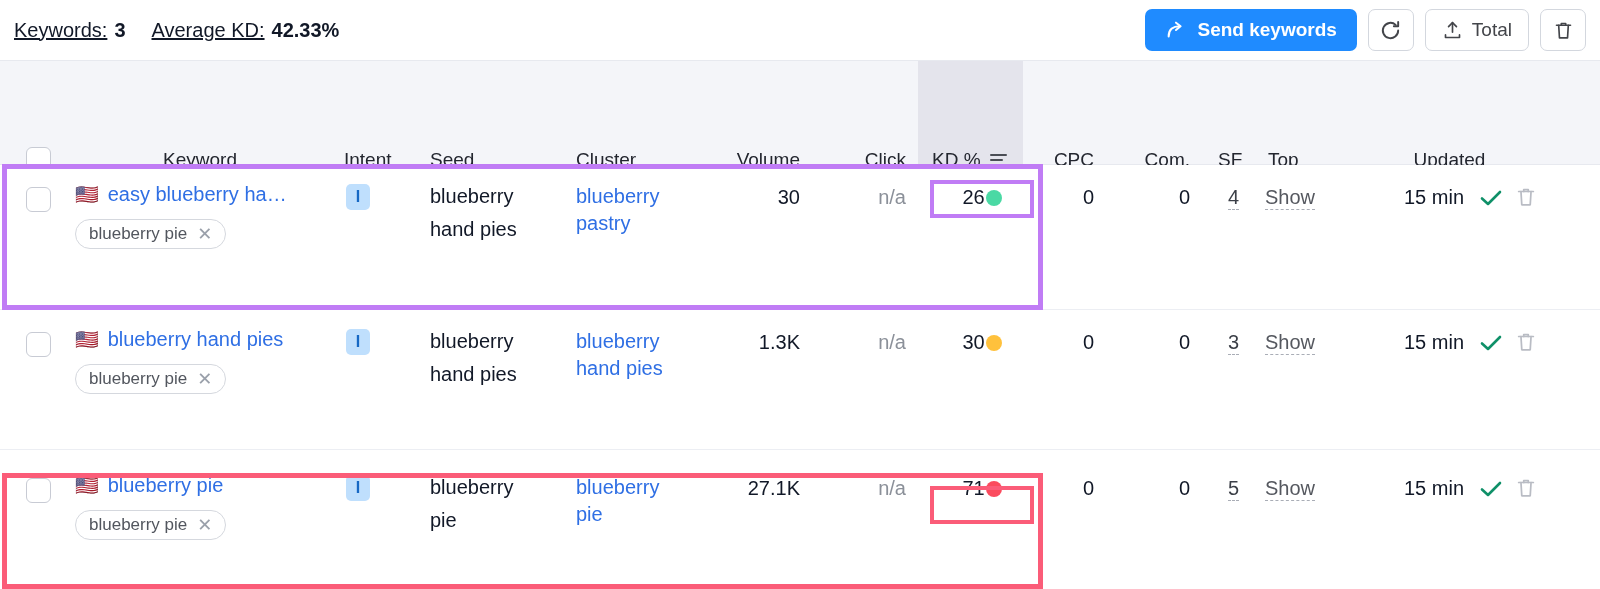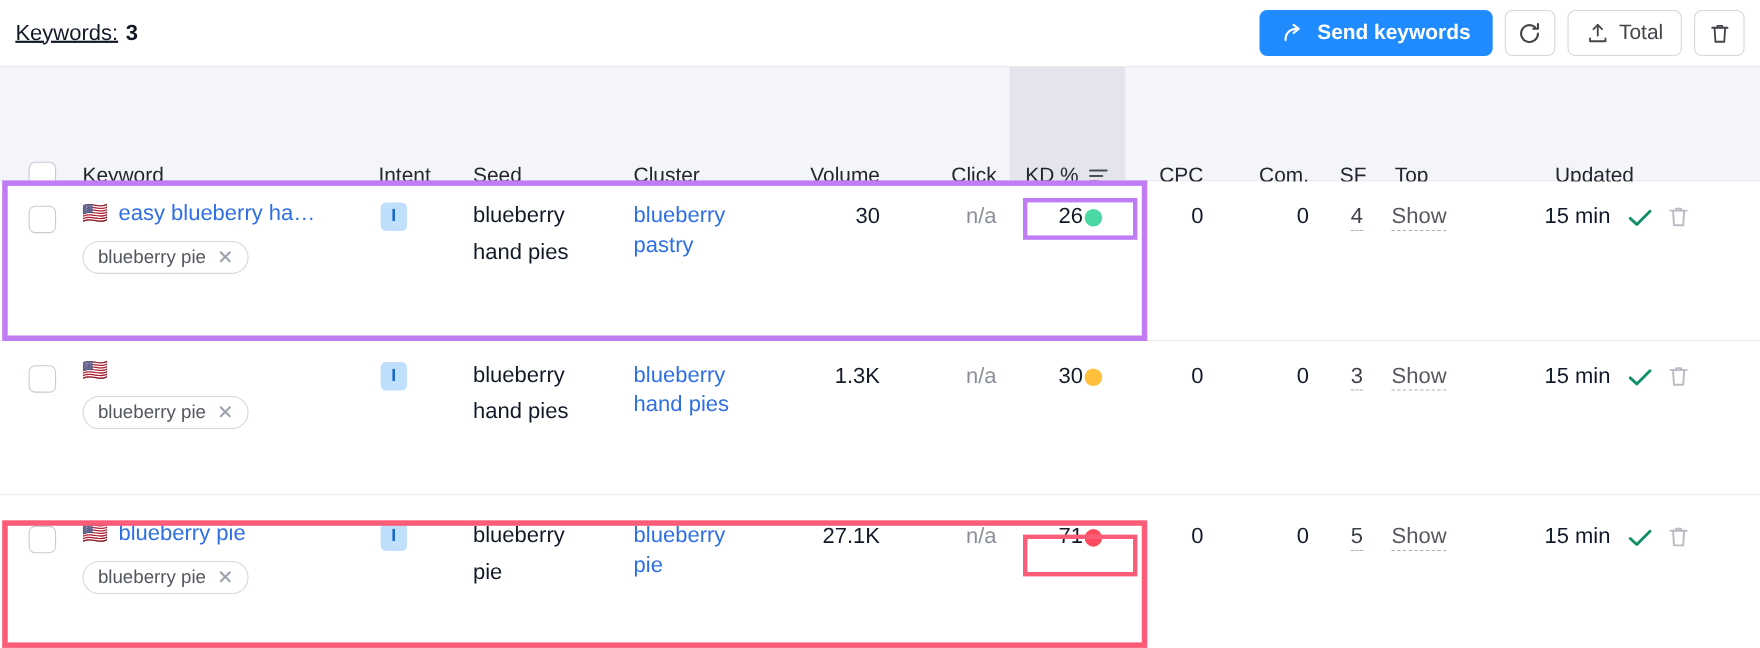--- a/index.html
+++ b/index.html
@@ -111,20 +111,24 @@
 <body>
 
 <div class="app">
 
   <div class="toolbar">
     <div class="summary">
       <div class="sum-item">
         <span class="sum-label">Keywords:</span>
         <span class="sum-value">3</span>
       </div>
+      <div class="sum-item">
+        <span class="sum-label">Average KD:</span>
+        <span class="sum-value">42.33%</span>
+      </div>
     </div>
 
     <div class="tool-actions">
       <button class="btn-send">
         <span style="display:flex;">
           <svg width="22" height="22" viewBox="0 0 24 24" fill="none" stroke="#fff" stroke-width="2.2" stroke-linecap="round" stroke-linejoin="round">
             <path d="M4 19 C4 11 9 8 16 8"></path>
               <polyline points="12,4 17,8 12,12"></polyline>
           </svg>
         </span>
@@ -165,21 +169,21 @@
 
   <div class="tbl">
 
     <div class="thead">
       <div class="kd-head-bg"></div>
 
       <div class="cell" style="left:26px;top:86px;">
         <div class="chk"></div>
       </div>
 
-      <div class="hcell" style="left:75px;top:85px;width:250px;">Keyword</div>
+      <div class="hcell" style="left:75px;top:85px;width:250px;text-align:center;">Keyword</div>
       <div class="hcell" style="left:344px;top:85px;width:70px;">Intent</div>
       <div class="hcell" style="left:430px;top:85px;width:120px;">Seed keyword</div>
       <div class="hcell" style="left:576px;top:85px;width:130px;">Cluster</div>
       <div class="hcell right" style="left:678px;top:85px;width:122px;">Volume</div>
       <div class="hcell right" style="left:790px;top:85px;width:116px;">Click potential</div>
 
       <div class="hcell" style="left:932px;top:85px;width:100px;display:flex;align-items:center;gap:8px;">
         <span>KD %</span>
         <span style="display:flex;">
           <svg width="20" height="16" viewBox="0 0 20 16" fill="none" stroke="#4a4d55" stroke-width="2" stroke-linecap="round">
@@ -255,20 +259,21 @@
       </div>
     </div>
 
     <div class="row row-sep" style="height:140px;">
       <div class="cell" style="left:26px;top:22px;">
         <div class="chk"></div>
       </div>
       <div class="cell" style="left:75px;top:18px;">
         <div class="kwline">
           <span class="flag">🇺🇸</span>
+          <a class="kwlink">blueberry hand pies</a>
         </div>
         <div style="margin-top:13px;">
           <span class="tag">
             <span>blueberry pie</span>
             <span class="x">✕</span>
           </span>
         </div>
       </div>
       <div class="cell" style="left:346px;top:19px;">
         <span class="intent">I</span>

